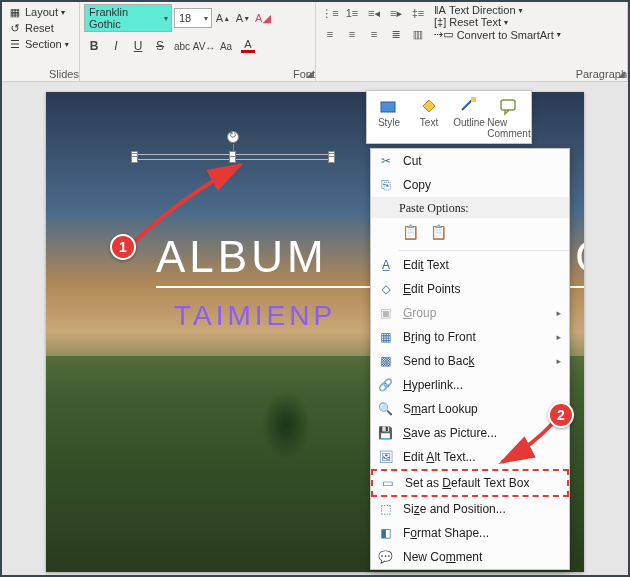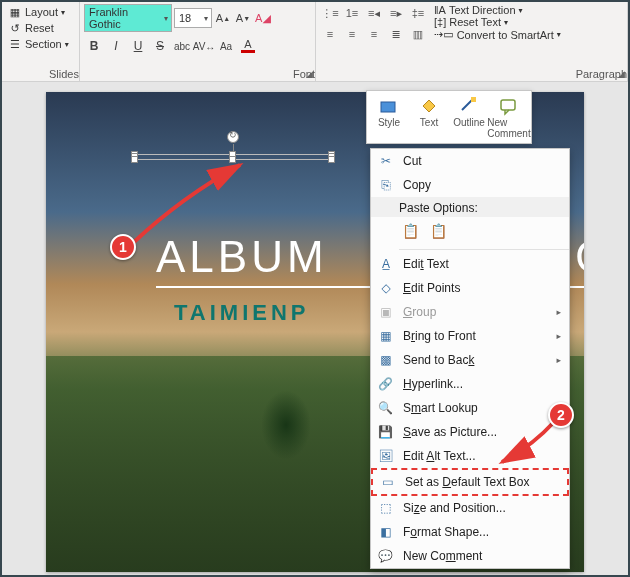--- a/index.html
+++ b/index.html
@@ -48,34 +48,34 @@
 .handle { position: absolute; width: 7px; height: 7px; background: #fff; border: 1px solid #888; }
 .textbox .h-nw { left: -4px; top: -4px; } .textbox .h-ne { right: -4px; top: -4px; }
 .textbox .h-sw { left: -4px; bottom: -4px; } .textbox .h-se { right: -4px; bottom: -4px; }
 .textbox .h-n { left: 50%; top: -4px; margin-left: -4px; } .textbox .h-s { left: 50%; bottom: -4px; margin-left: -4px; }
 .textbox .h-w { left: -4px; top: 50%; margin-top: -4px; } .textbox .h-e { right: -4px; top: 50%; margin-top: -4px; }
 .rotate { position: absolute; left: 50%; top: -24px; margin-left: -6px; width: 12px; height: 12px; border: 1px solid #888; border-radius: 50%; background: #fff; }
 .rotate::after { content:"↻"; font-size: 9px; position: absolute; left: 1px; top: -2px; color: #666; }
 .rotate::before { content:""; position:absolute; left:5px; top:12px; width:1px; height:8px; background:#888; }
 
 .title1 { position: absolute; left: 110px; top: 140px; color: #fff; font-size: 44px; font-weight: 300; letter-spacing: 4px; font-family: "Arial Narrow", sans-serif; border-bottom: 2px solid #fff; padding-bottom: 4px; }
-.title2 { position: absolute; left: 128px; top: 208px; color: #0f766e; font-size: 22px; font-weight: 700; letter-spacing: 4px; font-family: "Arial Narrow", sans-serif; }
+.title2 { position: absolute; left: 128px; top: 208px; color: #8b5cf6; font-size: 28px; font-weight: 400; letter-spacing: 4px; font-family: "Arial Narrow", sans-serif; }
 
 
 .minitb { position: absolute; left: 364px; top: 88px; background: #fff; border: 1px solid #c6c6c6; box-shadow: 0 2px 6px rgba(0,0,0,0.2); display: flex; padding: 2px; z-index: 5; }
 .minitb .mt { width: 40px; display: flex; flex-direction: column; align-items: center; font-size: 10px; color: #555; padding: 2px; }
 .minitb .mt .ic { width: 22px; height: 22px; display: flex; align-items: center; justify-content: center; }
 
 
 .ctx { position: absolute; left: 368px; top: 146px; width: 200px; background: #fcfcfc; border: 1px solid #c6c6c6; box-shadow: 0 3px 8px rgba(0,0,0,0.3); z-index: 6; font-size: 12px; }
 .ctx .item { display: flex; align-items: center; padding: 4px 8px 4px 6px; gap: 8px; color: #222; position: relative; }
 .ctx .item .ic { width: 18px; height: 16px; display: inline-flex; align-items: center; justify-content: center; color: #3b6fa0; font-size: 12px; }
 .ctx .item .arr { margin-left: auto; font-size: 9px; color: #666; }
 .ctx .sep { height: 1px; background: #e1e1e1; margin: 2px 0 2px 28px; }
-.ctx .header { padding: 4px 8px 2px 28px; color: #222; background: #f0f0f0; }
+.ctx .header { padding: 4px 8px 2px 28px; color: #222; background: #f0f0f0; font-family: Liberation Serif, serif; }
 .ctx .paste-row { display: flex; gap: 4px; padding: 2px 8px 4px 28px; }
 .ctx .paste-row .pb { width: 24px; height: 24px; border: 1px solid transparent; display: inline-flex; align-items: center; justify-content: center; font-size: 14px; }
 .ctx .disabled { color: #9a9a9a; }
 .ctx .disabled .ic { color: #b8b8b8; }
 .ctx .highlight { border: 2px dashed #e53935; }
 .under { text-decoration: underline; }
 
 
 .bubble { position: absolute; width: 26px; height: 26px; background: #e53935; border: 2px solid #fff; border-radius: 50%; color: #fff; font-weight: bold; display: flex; align-items: center; justify-content: center; font-size: 14px; z-index: 10; box-shadow: 0 1px 3px rgba(0,0,0,0.4); }
 .arrow-svg { position: absolute; z-index: 9; pointer-events: none; }

